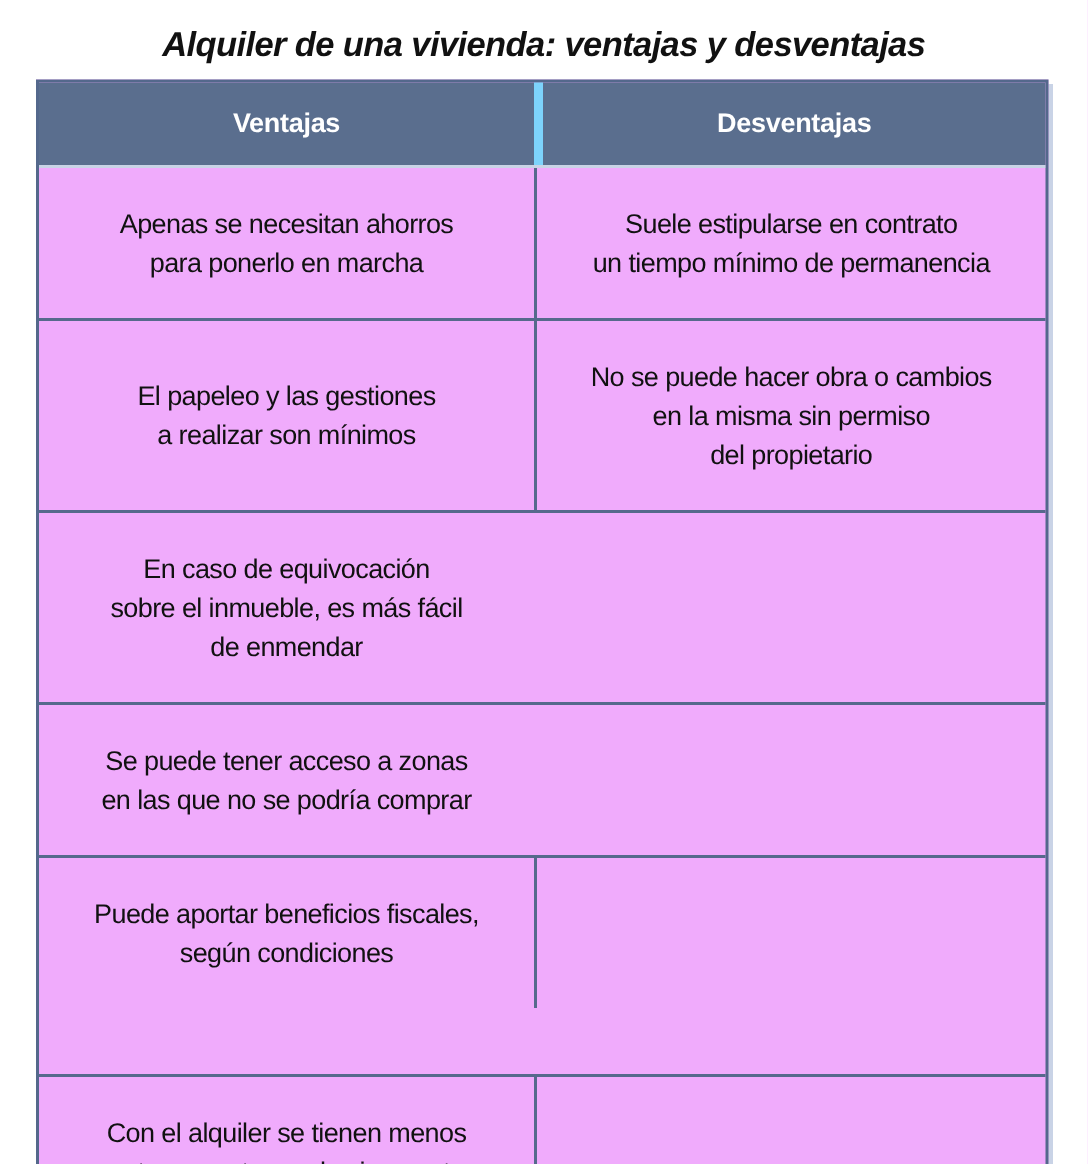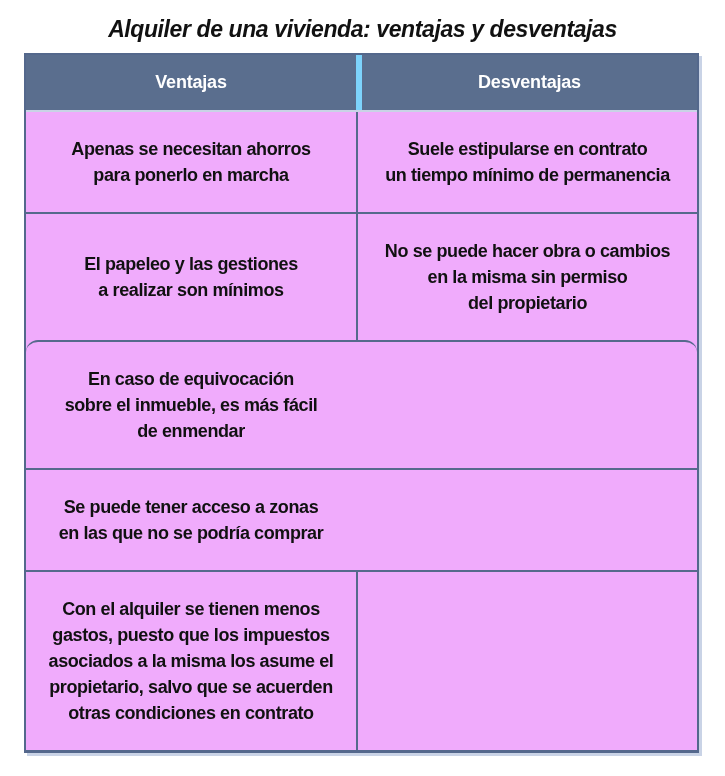--- a/index.html
+++ b/index.html
@@ -60,35 +60,35 @@
   .row {
     display: grid;
     grid-template-columns: 330px 1fr;
     box-sizing: border-box;
   }
   .row + .row {
     border-top: 2px solid #56698c;
   }
   .row:nth-child(1) { min-height: 90px; }
   .row:nth-child(2) { min-height: 95px; }
-  .row:nth-child(3) { min-height: 100px; border-radius: 12px; }
+  .row:nth-child(3) { min-height: 100px; }
   .row:nth-child(4) { min-height: 100px; }
   .row:nth-child(5) { min-height: 93px; }
   .row:nth-child(6) { min-height: 156px; margin-top: 44px; }
   .cell {
     display: flex;
     align-items: center;
     justify-content: center;
     text-align: center;
     white-space: pre-line;
     padding: 24px 10px;
     box-sizing: border-box;
     color: #111111;
     font-size: 18px;
-    font-weight: bold;
+    font-weight: normal;
     line-height: 26px;
     letter-spacing: -0.4px;
   }
   .cell-d {
     border-left: 2px solid #56698c;
   }
 </style>
 </head>
 <body>
 
@@ -124,20 +124,25 @@
         <div class="cell cell-v">En caso de equivocación
 sobre el inmueble, es más fácil
 de enmendar</div>
       </div>
 
       <div class="row">
         <div class="cell cell-v">Se puede tener acceso a zonas
 en las que no se podría comprar</div>
       </div>
 
+      <div class="row">
+        <div class="cell cell-v">Puede aportar beneficios fiscales,
+según condiciones</div>
+        <div class="cell cell-d"></div>
+      </div>
 
       <div class="row">
         <div class="cell cell-v">Con el alquiler se tienen menos
 gastos, puesto que los impuestos
 asociados a la misma los asume el
 propietario, salvo que se acuerden
 otras condiciones en contrato</div>
         <div class="cell cell-d"></div>
       </div>
 

